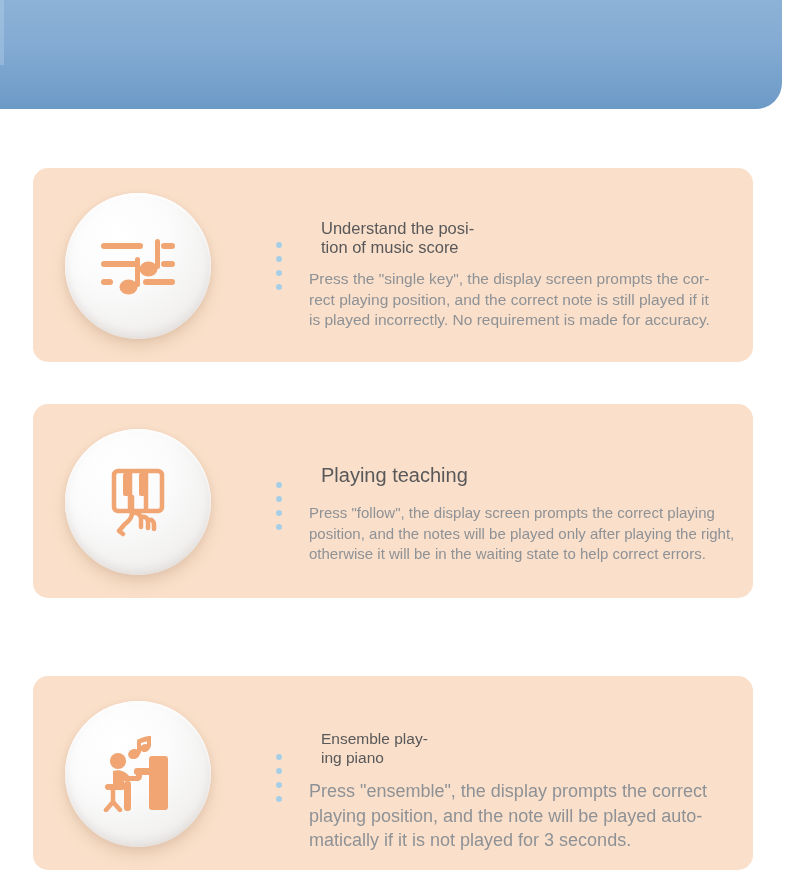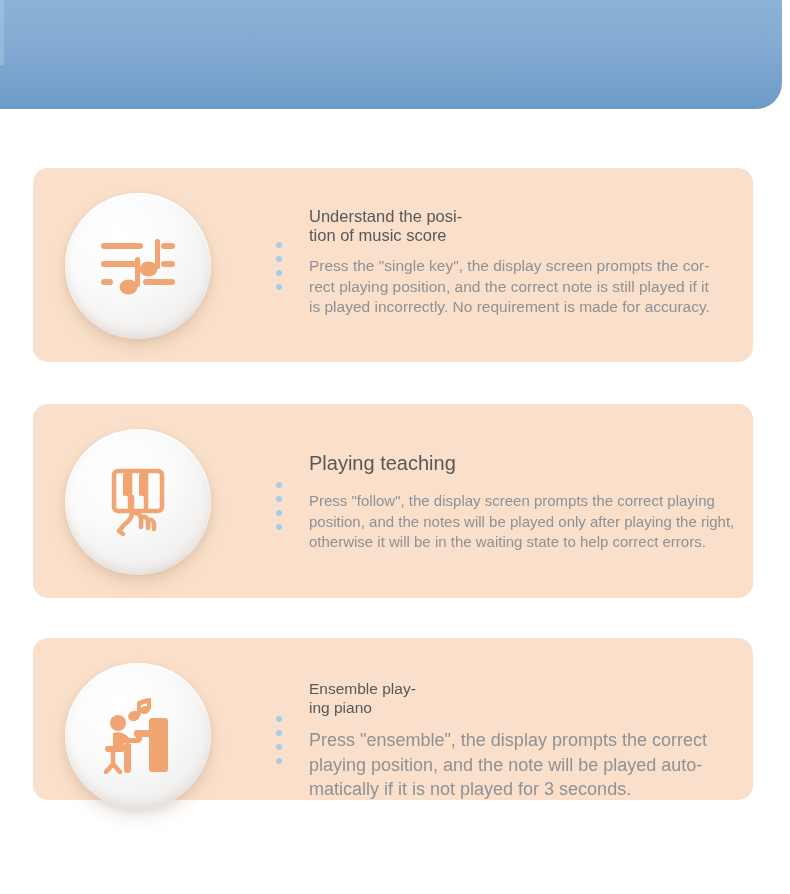--- a/index.html
+++ b/index.html
@@ -38,21 +38,21 @@
   
   .card {
     position: absolute;
     left: 33px;
     width: 720px;
     background: #fae0ca;
     border-radius: 15px;
   }
   #card-0 { top: 168px;  height: 194px; }
   #card-1 { top: 404px;  height: 194px; }
-  #card-2 { top: 638px;  height: 162px; }
+  #card-2 { top: 676px;  height: 194px; }
 
   
   .medallion {
     position: absolute;
     left: 32px;
     top: 25px;
     width: 146px;
     height: 146px;
     border-radius: 50%;
     background: radial-gradient(circle at 36% 28%, #ffffff 0%, #fbfbfb 38%, #f2f1f0 70%, #e7e5e3 100%);
@@ -90,21 +90,21 @@
   
   .text-block {
     position: absolute;
     left: 242px;
   }
   .card-title {
     color: #58585a;
     font-size: 17px;
     line-height: 19.5px;
     white-space: pre-line;
-    margin: 0;
+    margin: 12px;
   }
   .card-body {
     color: #8e9196;
     margin: 0;
     white-space: pre-line;
   }
 
   
   #card-0 .text-block { top: 39px; }
   #card-0 .card-title { font-size: 16.5px; line-height: 19px; padding-left: 34px; }

